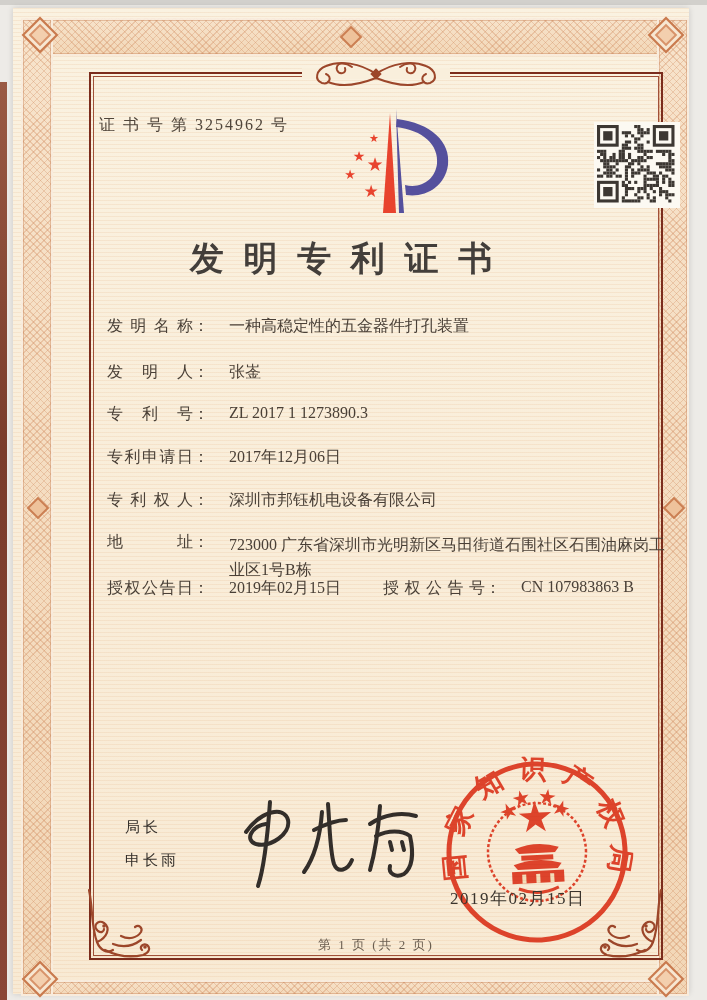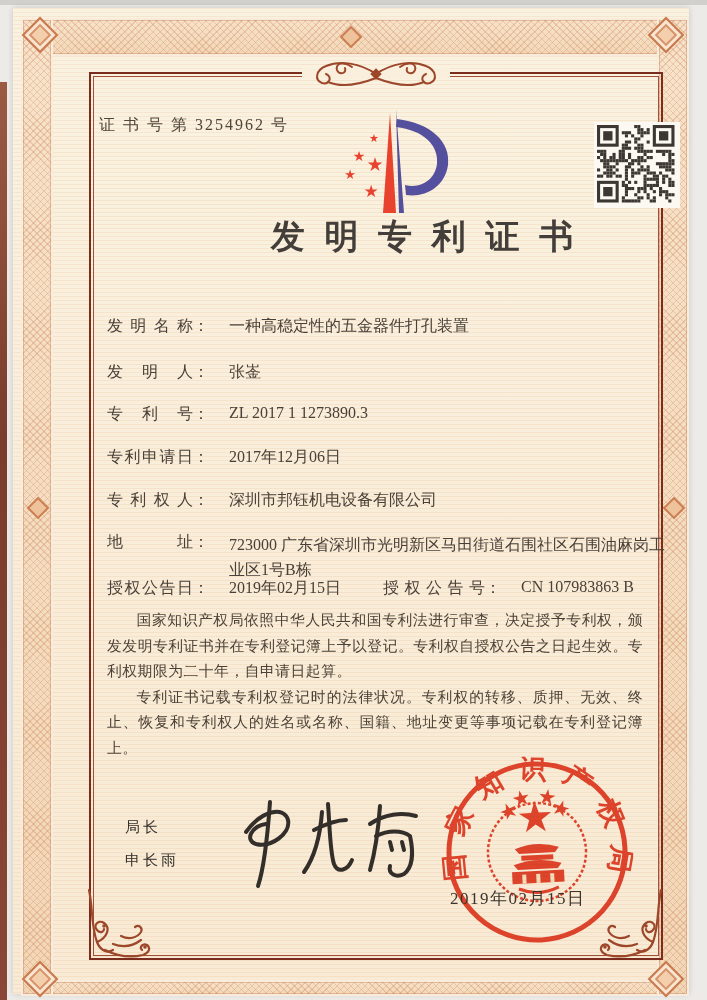--- a/index.html
+++ b/index.html
@@ -47,21 +47,21 @@
   .frame{
     left:76px;top:64px;width:574px;height:888px;box-sizing:border-box;
     border:2.5px solid #7b2c1c;
   }
   .frame::before{
     content:"";position:absolute;inset:2px;border:1px solid #a05038;
   }
   
   .cert-no{left:86px;top:107px;font-size:16px;letter-spacing:2px;color:#50453a;}
   .title{
-    left:76px;top:206px;width:504px;text-align:right;
+    left:76px;top:228px;width:504px;text-align:center;
     font-size:34px;font-weight:bold;color:#433e3a;
     letter-spacing:0.58em;text-indent:0.58em;
   }
   .rows{left:94px;top:308px;width:545px;font-size:16px;color:#4a4037;}
   .row{position:absolute;left:0;white-space:nowrap;}
   .lab{display:inline-block;width:86px;text-align:justify;text-align-last:justify;vertical-align:top;}
   .lab2{display:inline-block;width:102px;text-align:justify;text-align-last:justify;vertical-align:top;}
   .colon{vertical-align:top;}
   .val{margin-left:20px;vertical-align:top;}
   .val-wrap{display:inline-block;width:445px;white-space:normal;line-height:25px;}
@@ -402,24 +402,20 @@
       <span class="lab">地址</span><span class="colon">：</span><span class="val val-wrap">723000 广东省深圳市光明新区马田街道石围社区石围油麻岗工业区1号B栋</span>
     </div>
     <div class="row" style="top:262px;">
       <span class="lab">授权公告日</span><span class="colon">：</span><span class="val">2019年02月15日</span>
       <span class="grp2">
         <span class="lab2">授权公告号</span><span class="colon">：</span><span class="val">CN 107983863 B</span>
       </span>
     </div>
   </div>
 
-  <div class="abs paras">
-    <p>国家知识产权局依照中华人民共和国专利法进行审查，决定授予专利权，颁发发明专利证书并在专利登记簿上予以登记。专利权自授权公告之日起生效。专利权期限为二十年，自申请日起算。</p>
-    <p>专利证书记载专利权登记时的法律状况。专利权的转移、质押、无效、终止、恢复和专利权人的姓名或名称、国籍、地址变更等事项记载在专利登记簿上。</p>
-  </div>
 
   <div class="abs signer" style="left:112px;top:810px;">局长</div>
   <div class="abs signer" style="left:112px;top:843px;">申长雨</div>
 
   <svg class="abs sig-svg" width="210" height="105" viewBox="0 0 210 105">
     <g stroke="#332e2a" stroke-width="4" fill="none" stroke-linecap="round" stroke-linejoin="round">
       <path d="M28 42 C 44 20 66 16 70 30 C 73 44 52 58 38 54 C 26 50 34 36 48 34"></path>
       <path d="M52 12 C 50 40 46 78 40 96"></path>
       <path d="M104 22 C 102 48 96 68 86 82"></path>
       <path d="M96 40 C 108 34 120 30 128 30"></path>
@@ -454,14 +450,15 @@
       <rect x="70" y="115" width="52" height="12"></rect>
       <rect x="80" y="118" width="4" height="9" fill="#f9efdc"></rect>
       <rect x="94" y="118" width="4" height="9" fill="#f9efdc"></rect>
       <rect x="108" y="118" width="4" height="9" fill="#f9efdc"></rect>
       <path d="M76 132 Q 96 141 116 132" fill="none" stroke="#e23a22" stroke-width="3"></path>
     </g>
   </svg>
 
   <div class="abs seal-date">2019年02月15日</div>
 
+  <div class="abs page-no">第 1 页 (共 2 页)</div>
 
 </div>
 
 </body></html>

